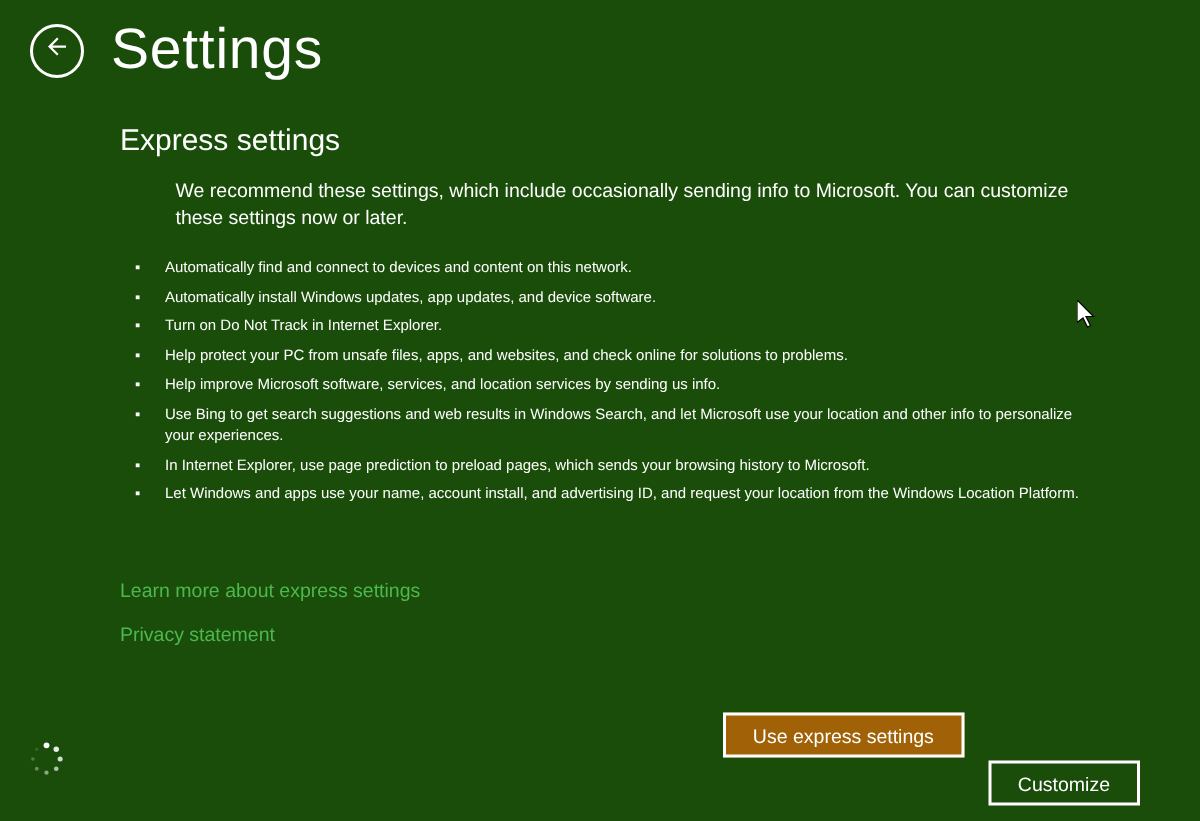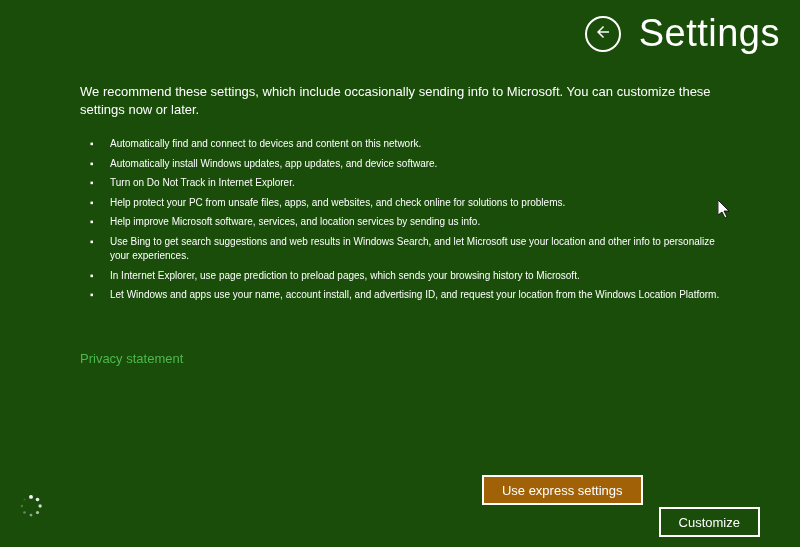--- a/index.html
+++ b/index.html
@@ -14,21 +14,20 @@
       font-family: "Segoe UI", Arial, sans-serif;
       color: #ffffff;
       overflow: hidden;
       position: relative;
     }
     .header {
       display: flex;
       align-items: center;
       padding: 12px 20px 8px 20px;
       gap: 18px;
-      justify-content: flex-end;
     }
     .back-button {
       width: 36px;
       height: 36px;
       border: 2px solid #ffffff;
       border-radius: 50%;
       display: flex;
       align-items: center;
       justify-content: center;
       cursor: pointer;
@@ -50,20 +49,21 @@
     .subtitle {
       font-size: 20px;
       font-weight: 400;
       margin-bottom: 12px;
     }
     .intro-text {
       font-size: 13px;
       line-height: 1.4;
       margin-bottom: 18px;
       max-width: 640px;
+      margin-left: 37px;
     }
     .settings-list {
       list-style: none;
       padding-left: 10px;
       max-width: 640px;
     }
     .settings-list li {
       font-size: 10px;
       line-height: 1.45;
       margin-bottom: 5px;
@@ -151,32 +151,34 @@
     <span>
       <svg viewBox="0 0 24 24">
           <path d="M20 11H7.83l5.59-5.59L12 4l-8 8 8 8 1.41-1.41L7.83 13H20v-2z"></path>
         </svg>
     </span>
   </div>
   <h1 class="page-title">Settings</h1>
 </div>
 
 <div class="content">
+  <h2 class="subtitle">Express settings</h2>
   <p class="intro-text">We recommend these settings, which include occasionally sending info to Microsoft. You can customize these settings now or later.</p>
   <ul class="settings-list">
     <li>Automatically find and connect to devices and content on this network.</li>
     <li>Automatically install Windows updates, app updates, and device software.</li>
     <li>Turn on Do Not Track in Internet Explorer.</li>
     <li>Help protect your PC from unsafe files, apps, and websites, and check online for solutions to problems.</li>
     <li>Help improve Microsoft software, services, and location services by sending us info.</li>
     <li>Use Bing to get search suggestions and web results in Windows Search, and let Microsoft use your location and other info to personalize your experiences.</li>
     <li>In Internet Explorer, use page prediction to preload pages, which sends your browsing history to Microsoft.</li>
     <li>Let Windows and apps use your name, account install, and advertising ID, and request your location from the Windows Location Platform.</li>
   </ul>
   <div class="links">
+    <a class="link">Learn more about express settings</a>
     <a class="link">Privacy statement</a>
   </div>
 </div>
 
 <div class="footer">
   <div class="spinner">
     <svg viewBox="0 0 40 40">
       <circle cx="20" cy="6" r="3" fill="#fff"></circle>
       <circle cx="30" cy="10" r="2.8" fill="#fff" opacity="0.9"></circle>
       <circle cx="34" cy="20" r="2.6" fill="#fff" opacity="0.8"></circle>

